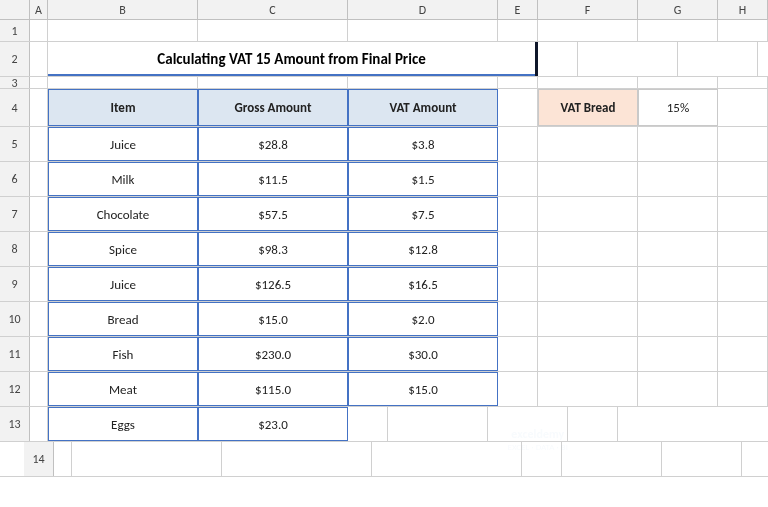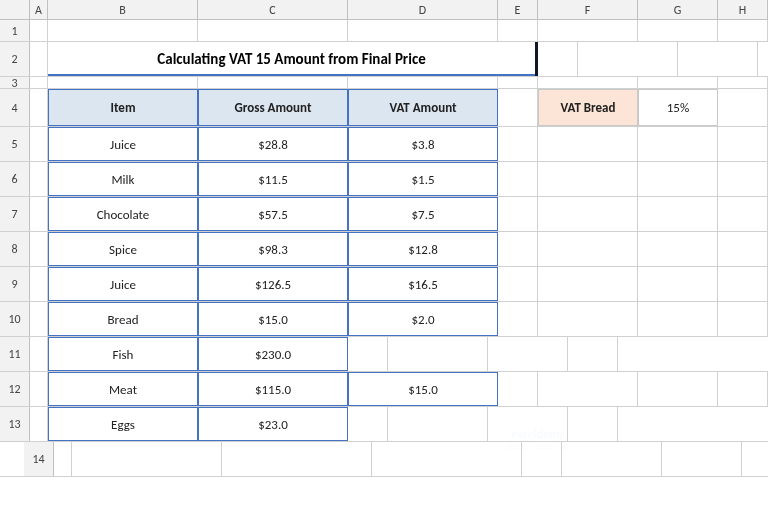--- a/index.html
+++ b/index.html
@@ -348,20 +348,23 @@
 
     <div class="sheet-row row-5-13">
       <div class="row-num">11</div>
       <div class="cell cell-a"></div>
       <div class="cell data-cell cell-b">
         <span>Fish</span>
       </div>
       <div class="cell data-cell cell-c">
         <span>$230.0</span>
       </div>
+      <div class="cell data-cell cell-d">
+        <span>$30.0</span>
+      </div>
       <div class="cell cell-e"></div>
       <div class="cell cell-f"></div>
       <div class="cell cell-g"></div>
       <div class="cell cell-h"></div>
     </div>
 
     <div class="sheet-row row-5-13">
       <div class="row-num">12</div>
       <div class="cell cell-a"></div>
       <div class="cell data-cell cell-b">

